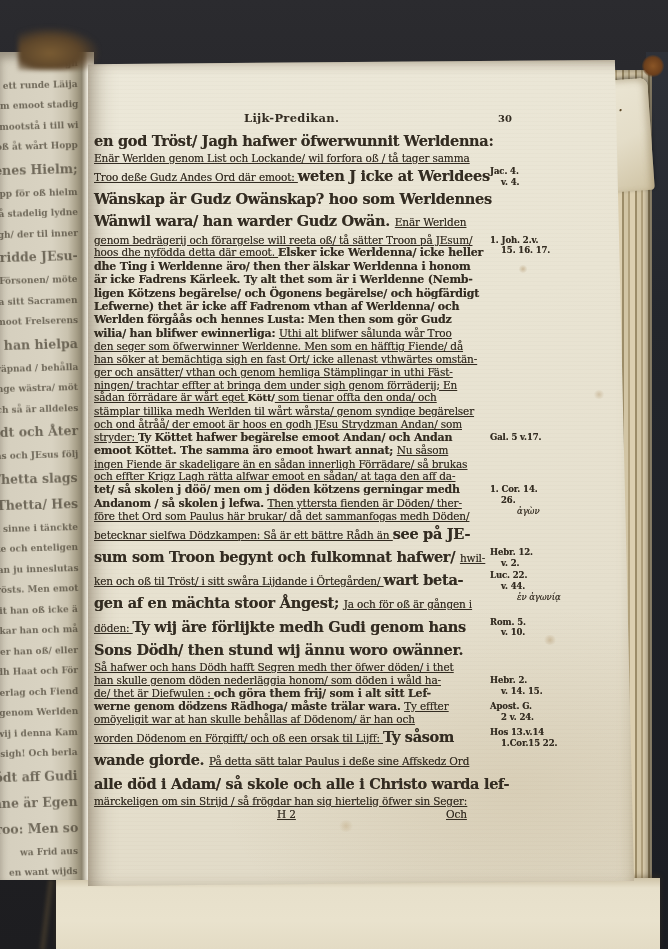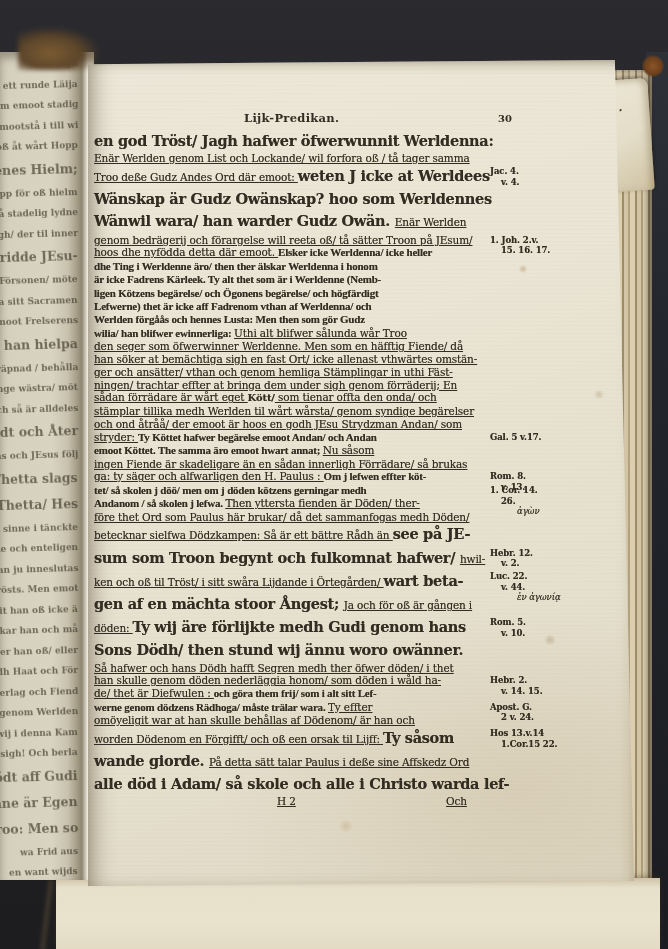--- a/index.html
+++ b/index.html
@@ -67,21 +67,21 @@
   .header-row{position:relative; height:19px;}
   .running-header{position:absolute; left:150px; top:0; font-size:11.5px; font-weight:700; letter-spacing:.3px;}
   .page-number{position:absolute; left:397px; top:2px; font-size:10px; font-weight:700;margin-left:7px;}
   .tl{position:relative; white-space:nowrap; text-shadow:0 0 .4px rgba(45,35,20,.55);}
   .tl.h-n{line-height:12.8px; font-size:10.5px;}
   .tl.h-b{line-height:12.8px; font-size:10.5px;}
   .tl.h-M{line-height:13.4px; font-size:11px;}
   .tl.h-L{line-height:21.2px; font-size:14.5px;}
   .s-n{font-size:10.5px; font-weight:400; letter-spacing:-.15px;text-decoration:underline;}
   .s-b{font-size:10px; font-weight:700; letter-spacing:-.15px;text-align:right;}
-  .s-M{font-size:11px; font-weight:700; letter-spacing:-.2px;font-family:Liberation Serif, serif;}
+  .s-M{font-size:11px; font-weight:700; letter-spacing:-.2px;}
   .s-L{font-size:14.5px; font-weight:700; letter-spacing:-.3px;}
   .mnote{position:absolute; left:396px; top:1px; width:92px; font-size:8.5px; line-height:10.8px;
     font-weight:700; white-space:nowrap; letter-spacing:-.1px;}
   .mnote .ind{padding-left:11px;}
   .mnote .greek{font-style:italic; font-weight:400;margin-left:27px;}
   .tl.sigline .sg0{position:absolute; left:183px;}
   .tl.sigline .sg1{position:absolute; left:352px;}
   .tl.sigline{height:13px;}
 </style>
 </head>
@@ -178,24 +178,21 @@
           <div class="tl h-n"><span class="s-n">ger och ansätter/ vthan och genom hemliga Stämplingar in uthi Fäst-</span></div>
           <div class="tl h-n"><span class="s-n">ningen/ trachtar effter at bringa dem under sigh genom förräderij; En</span></div>
           <div class="tl h-b"><span class="s-n">sådan förrädare är wårt eget </span><span class="s-b">Kött/</span><span class="s-n"> som tienar offta den onda/ och</span></div>
           <div class="tl h-n"><span class="s-n">stämplar tillika medh Werlden til wårt wårsta/ genom syndige begärelser</span></div>
           <div class="tl h-n"><span class="s-n">och ond åtråå/ der emoot är hoos en godh JEsu Strydzman Andan/ som</span></div>
           <div class="tl h-M"><span class="s-n">stryder: </span><span class="s-M">Ty Köttet hafwer begärelse emoot Andan/ och Andan</span><div class="mnote">
               <div class="">Gal. 5 v.17.</div>
             </div></div>
           <div class="tl h-M"><span class="s-M">emoot Köttet. The samma äro emoot hwart annat; </span><span class="s-n">Nu såsom</span></div>
           <div class="tl h-n"><span class="s-n">ingen Fiende är skadeligare än en sådan innerligh Förrädare/ så brukas</span></div>
-          <div class="tl h-M"><span class="s-n">ga: ty säger och alfwarligen den H. Paulus : </span><span class="s-M">Om j lefwen effter köt-</span><div class="mnote">
-              <div class="">Rom. 8.</div>
-              <div class="ind">v. 13.</div>
-            </div></div>
+          <div class="tl h-n"><span class="s-n">och effter Krigz Lagh rätta alfwar emoot en sådan/ at taga den aff da-</span></div>
           <div class="tl h-M"><span class="s-M">tet/ så skolen j döö/ men om j döden kötzens gerningar medh</span><div class="mnote">
               <div class="">1. Cor. 14.</div>
               <div class="ind">26.</div>
               <div class=" greek">ἀγὼν</div>
             </div></div>
           <div class="tl h-M"><span class="s-M">Andanom / så skolen j lefwa. </span><span class="s-n">Then yttersta fienden är Döden/ ther-</span></div>
           <div class="tl h-n"><span class="s-n">före thet Ord som Paulus här brukar/ då det sammanfogas medh Döden/</span></div>
           <div class="tl h-L"><span class="s-n">betecknar sielfwa Dödzkampen: Så är ett bättre Rådh än </span><span class="s-L">see på JE-</span></div>
           <div class="tl h-L"><span class="s-L">sum som Troon begynt och fulkomnat hafwer/ </span><span class="s-n">hwil-</span><div class="mnote">
               <div class="">Hebr. 12.</div>
@@ -222,20 +219,21 @@
               <div class="">Apost. G.</div>
               <div class="ind">2 v. 24.</div>
             </div></div>
           <div class="tl h-n"><span class="s-n">omöyeligit war at han skulle behållas af Dödenom/ är han och</span></div>
           <div class="tl h-L"><span class="s-n">worden Dödenom en Förgifft/ och oß een orsak til Lijff: </span><span class="s-L">Ty såsom</span><div class="mnote">
               <div class="">Hos 13.v.14</div>
               <div class="ind">1.Cor.15 22.</div>
             </div></div>
           <div class="tl h-L"><span class="s-L">wande giorde. </span><span class="s-n">På detta sätt talar Paulus i deße sine Affskedz Ord</span></div>
           <div class="tl h-L"><span class="s-L">alle död i Adam/ så skole och alle i Christo warda lef-</span></div>
+          <div class="tl h-n"><span class="s-n">märckeligen om sin Strijd / så frögdar han sig hiertelig öfwer sin Seger:</span></div>
           <div class="tl h-n sigline">
             <span class="s-n sg0">H 2</span>
             <span class="s-n sg1">Och</span>
           </div>
         </div>
     </div>
   </div>
 
 </div>
 

